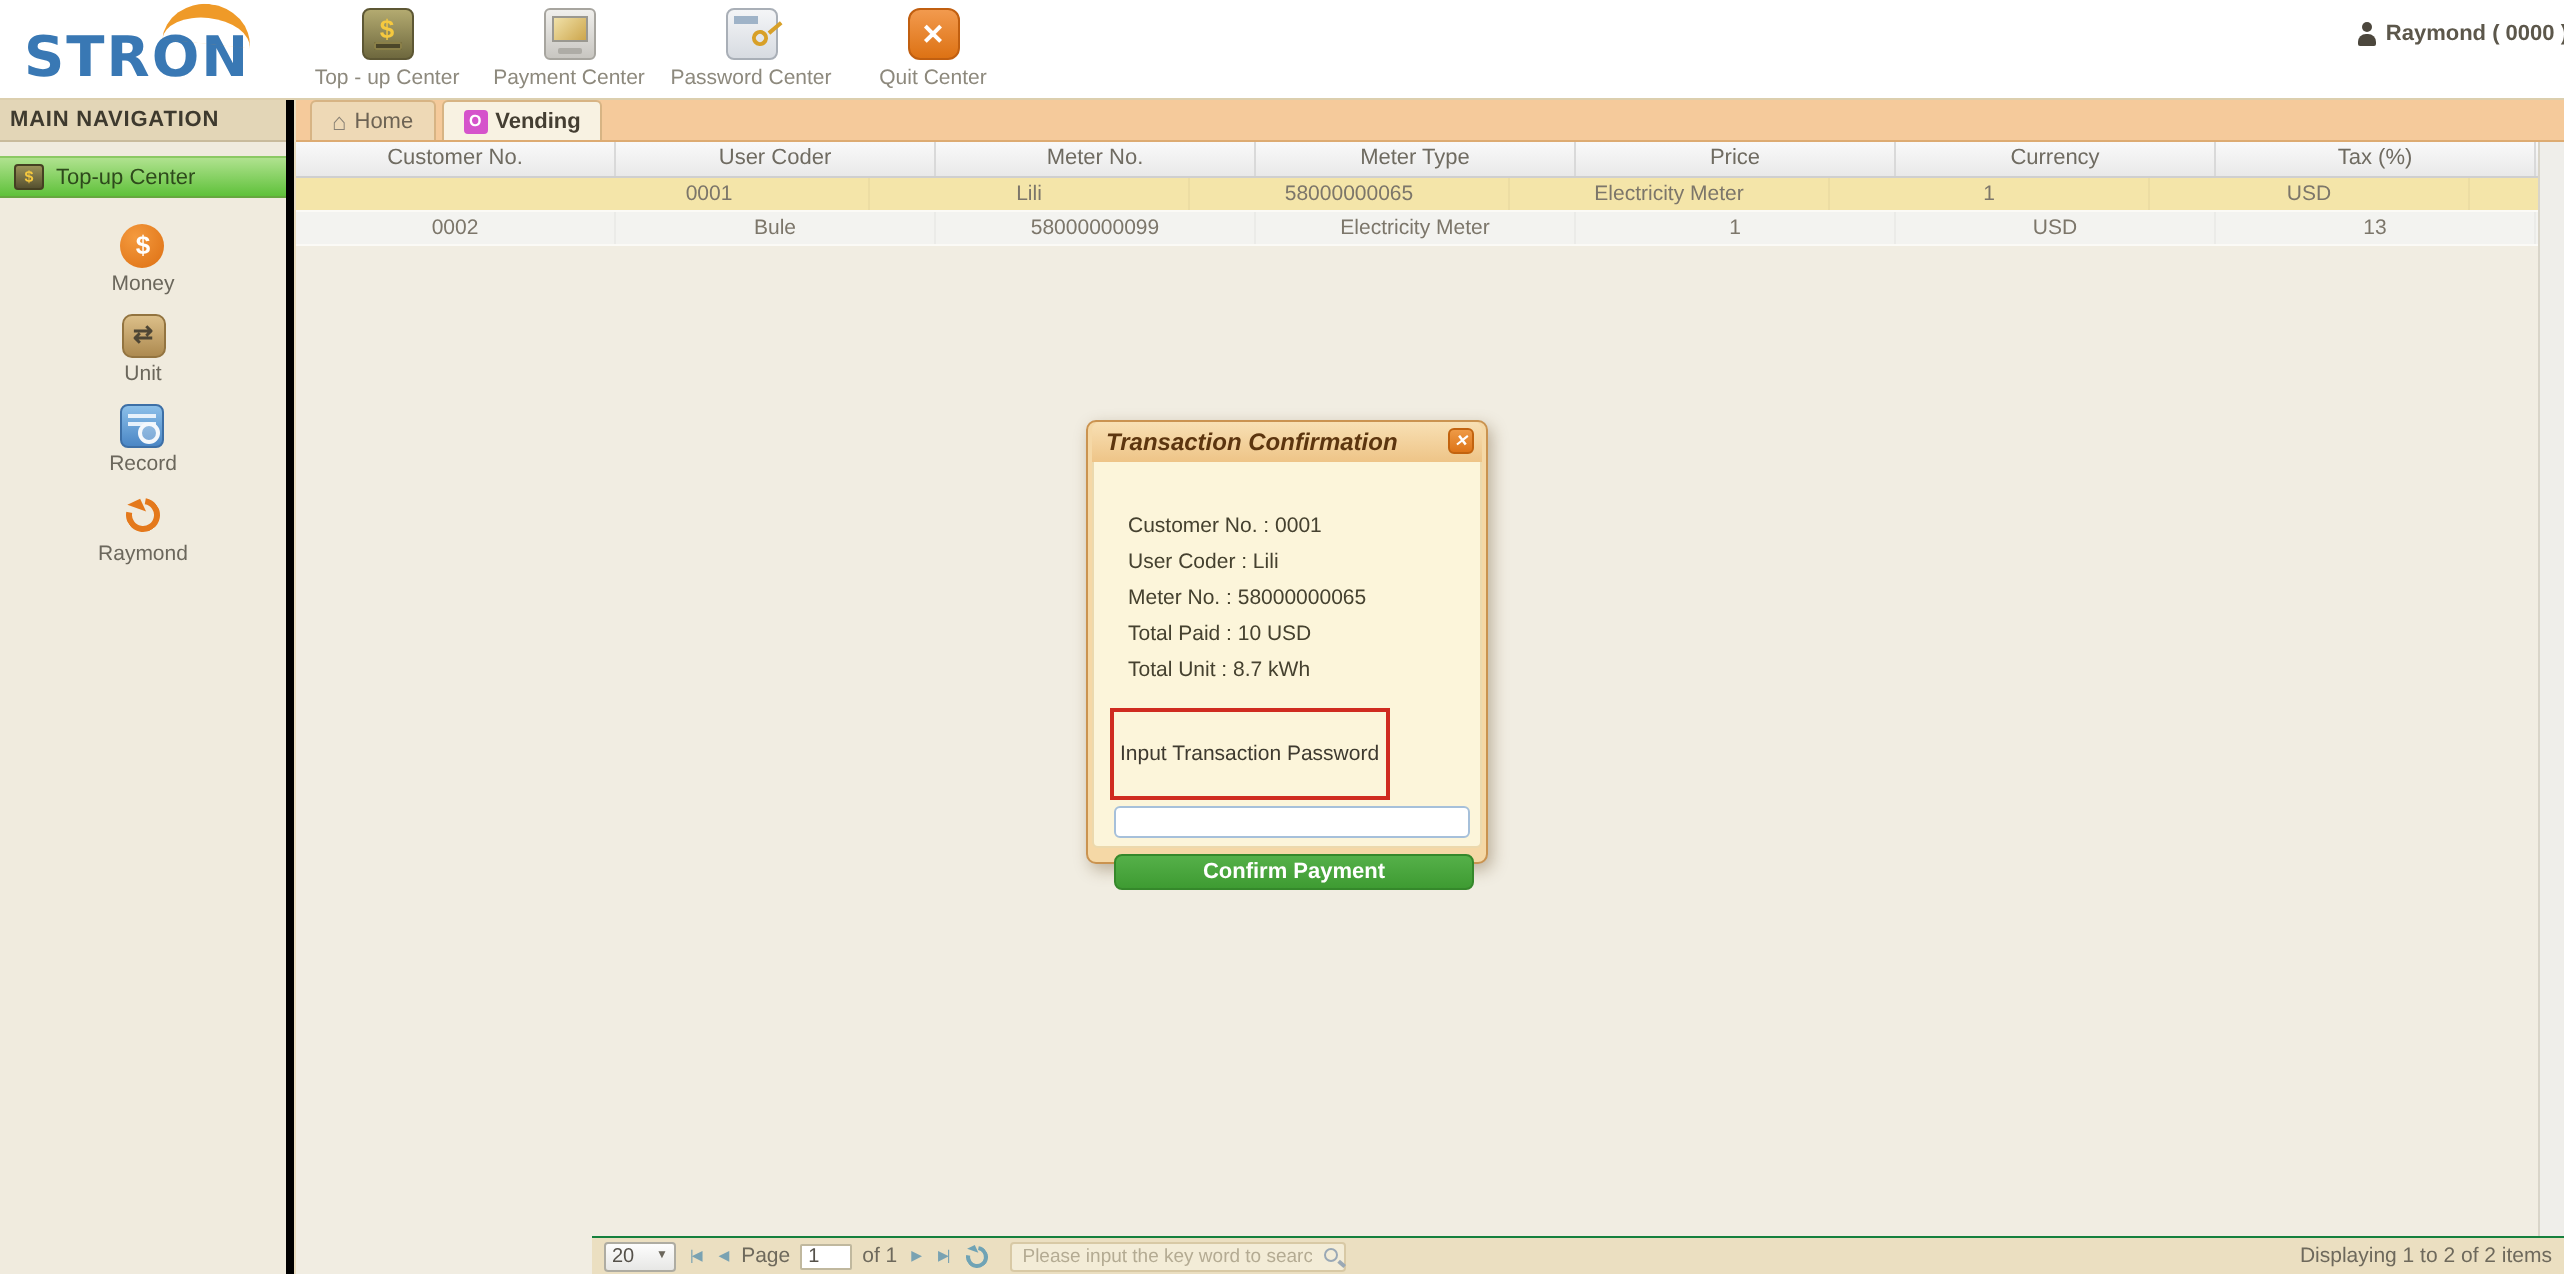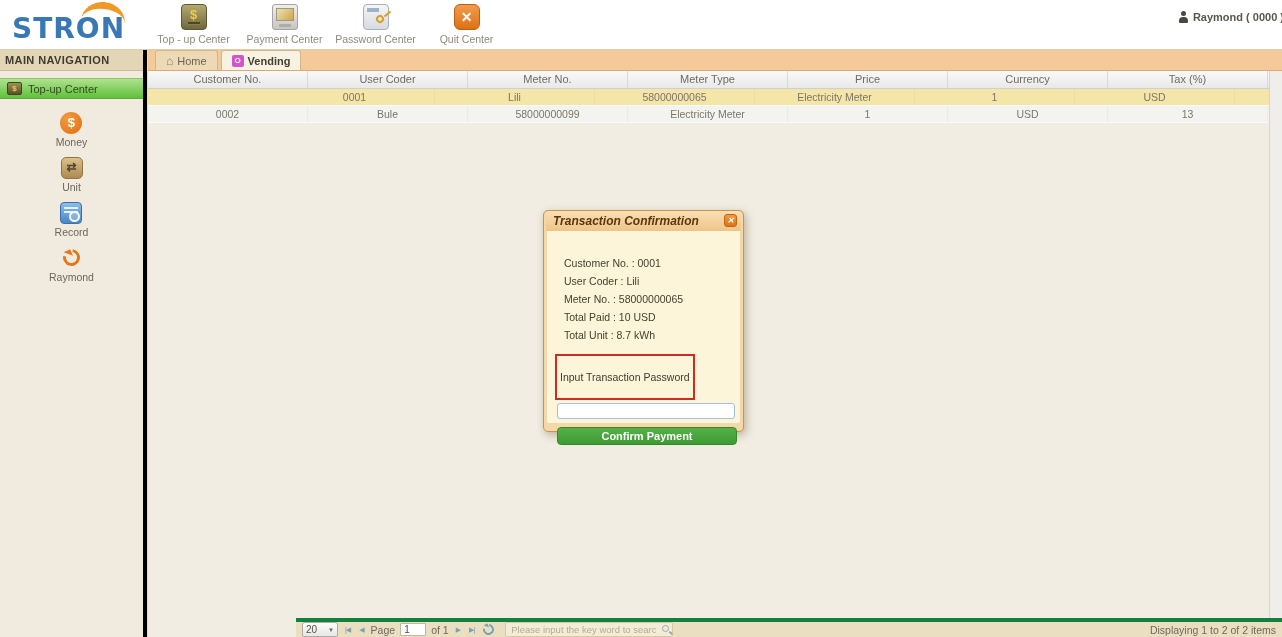--- a/index.html
+++ b/index.html
@@ -110,21 +110,21 @@
   .grid-row { display:flex; height:17px; border-bottom:1px solid #fbfaf6; cursor:pointer; }
   .row-selected { background:#f4e5a9;justify-content:flex-end; }
   .row-normal { background:#f3f3f0; }
   .gr-cell { width:160px; font-size:10.5px; color:#7c766a; text-align:center;
     line-height:16px; border-right:1px solid rgba(0,0,0,0.03); }
   .vscroll { position:absolute; top:21px; right:0; width:13px; bottom:19px;
     background:#efeeea; border-left:1px solid #d9d5c9; }
 
   
   .footer { position:absolute; left:148px; right:0; bottom:0; height:19px;
-    background:#ebdfc1; border-top:4px solid #15803d; display:flex; align-items:center;
+    background:#ebdfc1; border-top:1px solid #15803d; display:flex; align-items:center;
     padding:0 6px; font-size:10.5px; color:#6e695c; gap:5px; }
   .pagesize { width:36px; height:15px; background:linear-gradient(#fdfdfd,#e7e7e5);
     border:1px solid #aeaca2; border-radius:2px; display:flex; align-items:center;
     justify-content:space-between; padding:0 3px; font-size:10px; color:#55514a;
     cursor:pointer; }
   .pagesize .caret { font-size:6px; color:#6b675c; }
   .navbtn { font-size:7px; color:#79a2b2; letter-spacing:-1px; padding:0 2px;
     cursor:pointer; }
   .page-input { width:26px; height:13px; border:1px solid #c0b89e; background:#fff;
     font-size:10px; color:#55514a; text-align:left; padding-left:3px; border-radius:1px; }

